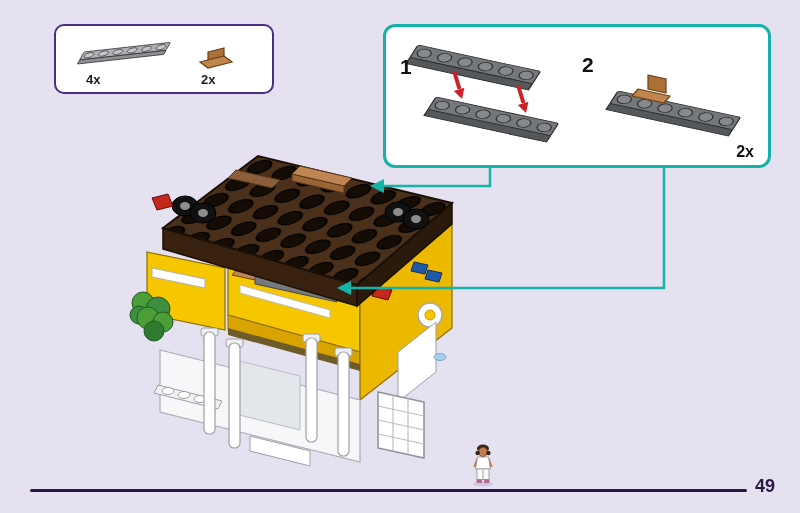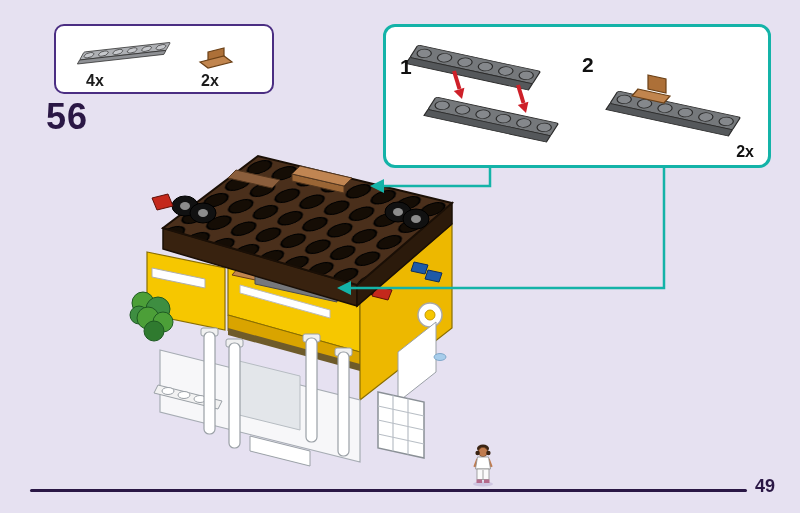--- a/index.html
+++ b/index.html
@@ -9,21 +9,21 @@
     --teal:#14B3A8;
     --red:#CE2029;
   }
   *{margin:0;padding:0;box-sizing:border-box;}
   body{font-family:"Liberation Sans",sans-serif;background:#fff;}
   .page{position:relative;width:800px;height:513px;background:var(--bg);overflow:hidden;}
 
   .parts-box{position:absolute;left:54px;top:24px;width:220px;height:70px;
     background:#fff;border:2px solid var(--purple);border-radius:10px;}
   .parts-box svg{position:absolute;left:0;top:0;}
-  .qty{position:absolute;font-size:16px;font-weight:bold;color:#1c1c1c;}
+  .qty{position:absolute;font-size:13px;font-weight:bold;color:#1c1c1c;}
   .qty-a{left:30px;top:46px;}
   .qty-b{left:145px;top:46px;}
 
   .step-number{position:absolute;left:46px;top:96px;font-size:36px;font-weight:800;
     color:var(--purple-dark);letter-spacing:1px;}
 
   .callout{position:absolute;left:383px;top:24px;width:388px;height:144px;
     background:#fff;border:3px solid var(--teal);border-radius:12px;}
   .callout svg{position:absolute;left:0;top:0;}
   .sub-label{position:absolute;font-size:21px;font-weight:bold;color:#111;}
@@ -67,21 +67,20 @@
       </g>
       <g>
         <polygon points="152,26 168,22 168,34 152,38" fill="#AD7038" stroke="#6B4016" stroke-width="1.2"></polygon>
         <polygon points="144,36 168,30 176,36 152,42" fill="#C1854E" stroke="#6B4016" stroke-width="1.2"></polygon>
       </g>
     </svg>
     <span class="qty qty-a">4x</span>
     <span class="qty qty-b">2x</span>
   </div>
 
-  <div class="step-number">56</div>
 
   <div class="callout">
     <svg width="382" height="138" viewBox="0 0 382 138">
       <g>
         <use href="#p6" transform="matrix(1.02 0.22 -0.4 0.62 32 18)" style="--pt:#75787B;--pf:#55585B;--ps:#85888C"></use>
       </g>
       <g>
         <line x1="68" y1="44" x2="73.5" y2="62" stroke="#CE2029" stroke-width="4"></line>
         <polygon points="76,72 67.8,64 78.4,60.8" fill="#CE2029"></polygon>
         <line x1="132" y1="58" x2="137.5" y2="76" stroke="#CE2029" stroke-width="4"></line>

